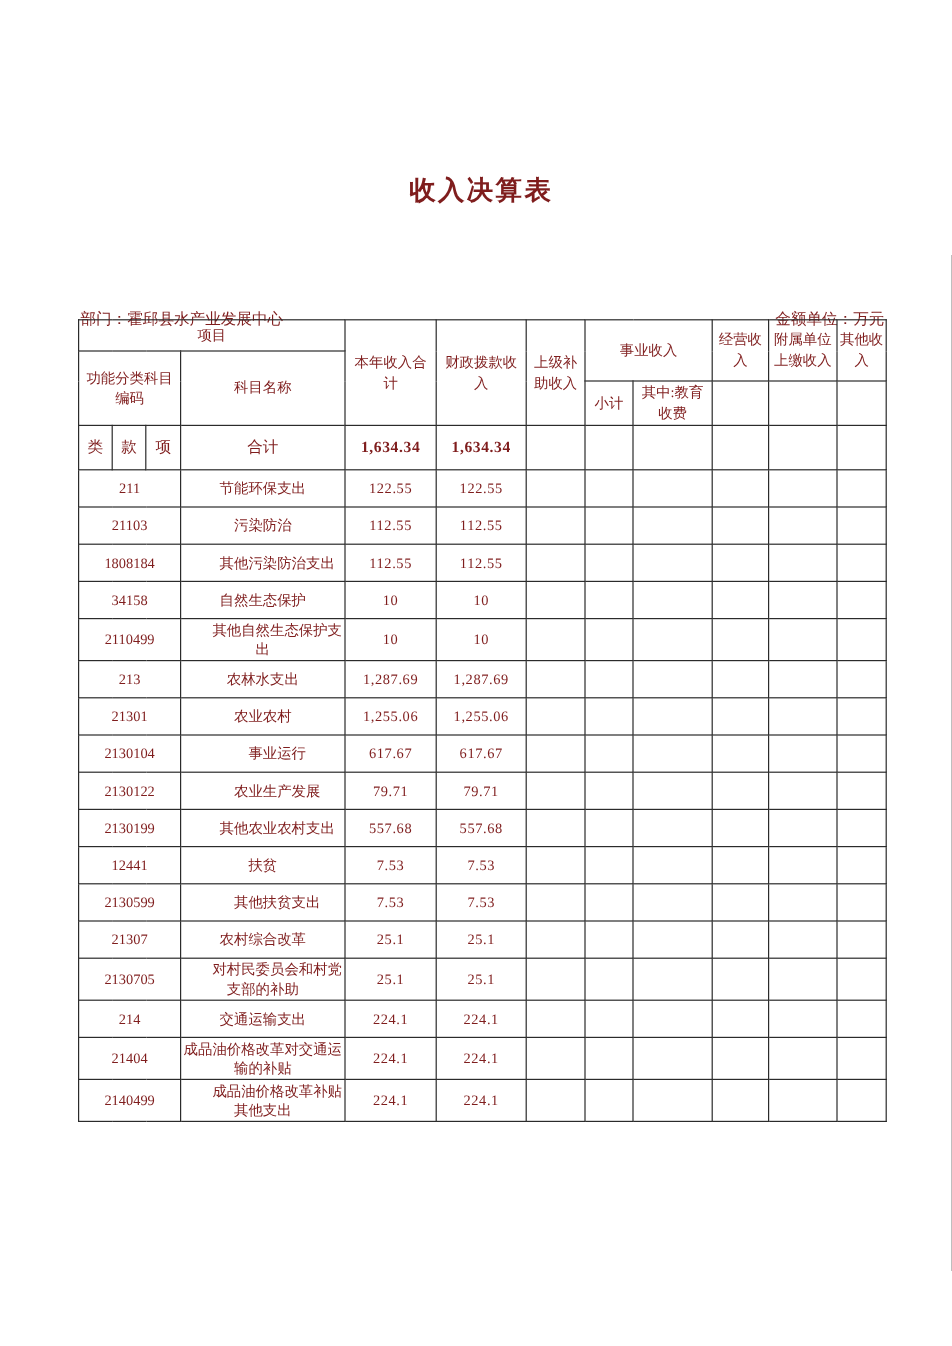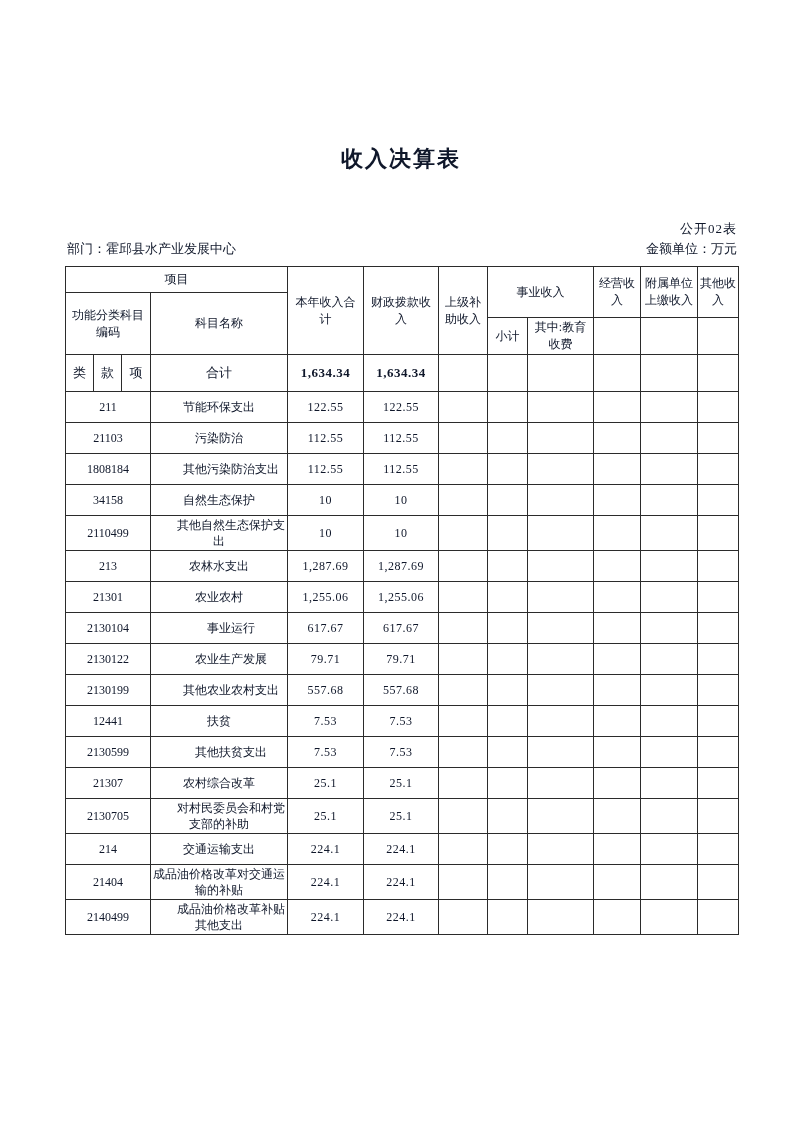--- a/index.html
+++ b/index.html
@@ -4,21 +4,21 @@
 <style>
   * { margin: 0; padding: 0; box-sizing: border-box; }
   html, body { background: #888; }
   body { font-family: "Liberation Serif", "DejaVu Serif", serif; }
   .page {
     position: relative;
     width: 793px;
     height: 1122px;
     margin: 0 auto;
     background: #ffffff;
-    color: #0f172a;
+    color: #7f1d1d;
     overflow: hidden;
   }
   .title {
     position: absolute;
     top: 144px;
     left: 65px;
     width: 672px;
     text-align: center;
     font-size: 22px;
     font-weight: bold;
@@ -28,21 +28,21 @@
     position: absolute;
     top: 220px;
     left: 65px;
     width: 672px;
     text-align: right;
     font-size: 13px;
     letter-spacing: 1px;
   }
   .meta-row {
     position: absolute;
-    top: 240px;
+    top: 257px;
     left: 67px;
     width: 670px;
     font-size: 13px;
   }
   .meta-dept { float: left; }
   .meta-unit { float: right; }
   table.acct {
     position: absolute;
     top: 266px;
     left: 65px;
@@ -84,21 +84,20 @@
     font-size: 13px;
   }
 </style>
 </head>
 <body>
 
 <div class="page">
 
   <h1 class="title">收入决算表</h1>
 
-  <div class="pubcode">公开02表</div>
 
   <div class="meta-row">
     <span class="meta-dept">部门：霍邱县水产业发展中心</span>
     <span class="meta-unit">金额单位：万元</span>
   </div>
 
   <table class="acct">
     <colgroup>
       <col style="width:28px">
         <col style="width:28px">

